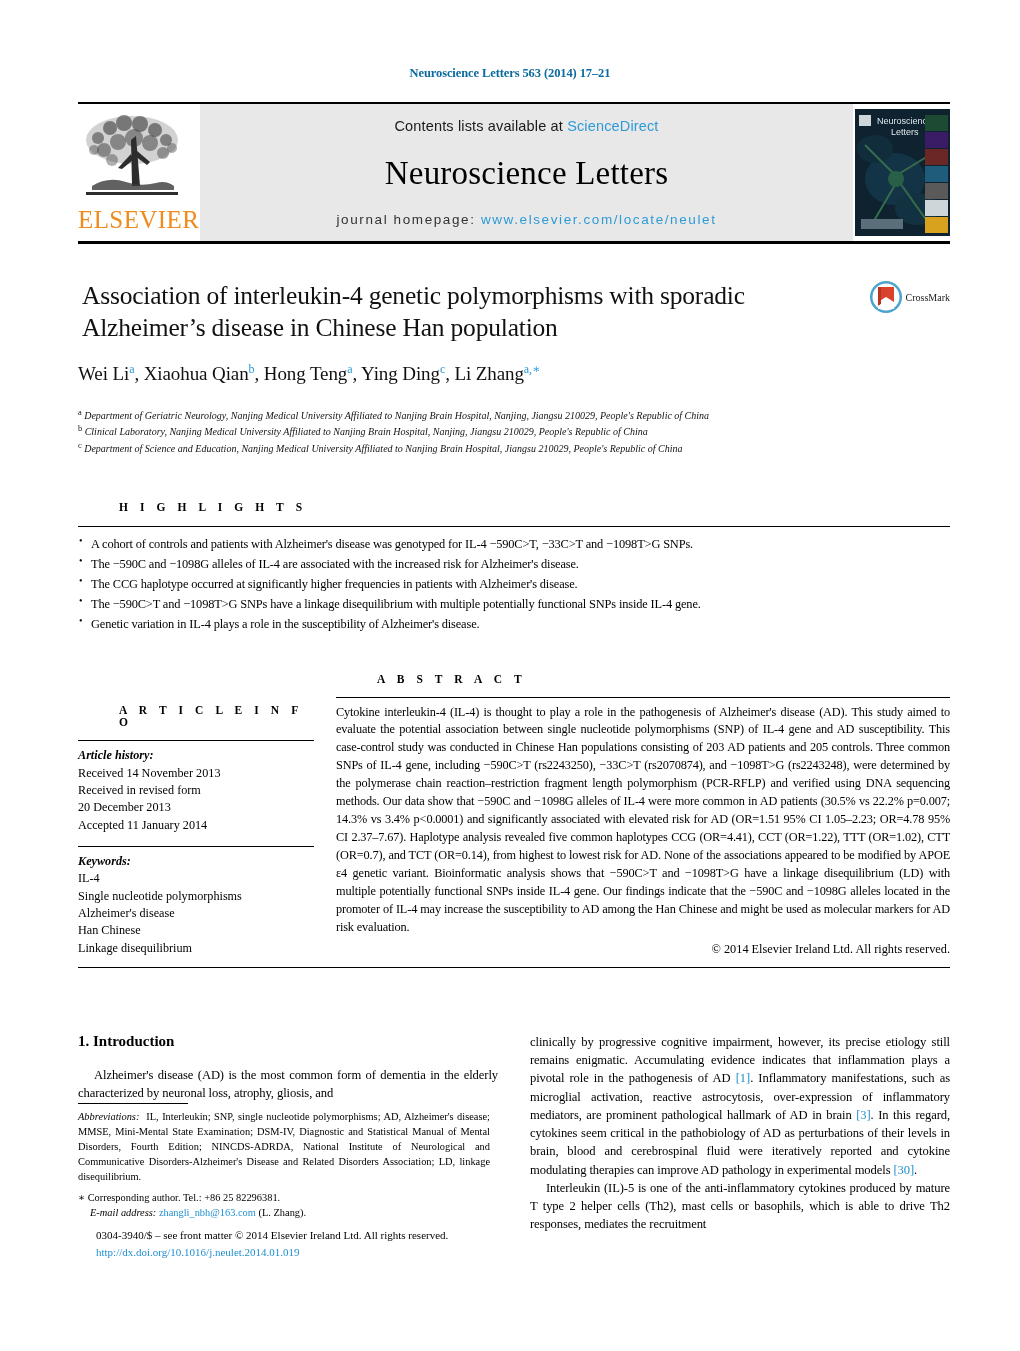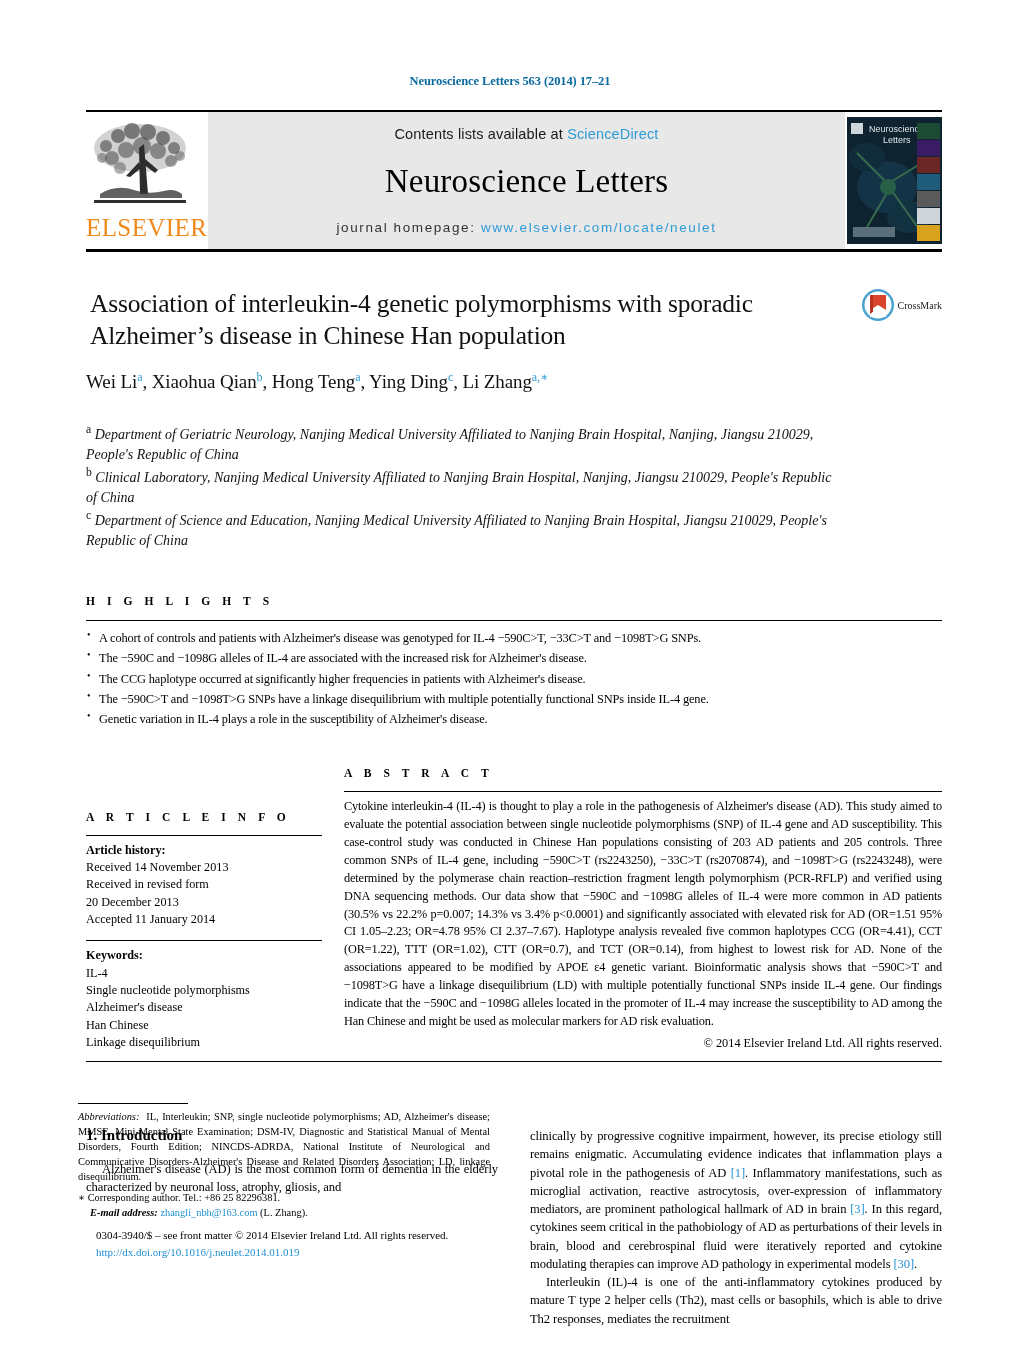--- a/index.html
+++ b/index.html
@@ -12,21 +12,21 @@
     height: 1351px;
     font-family: "Liberation Serif", "DejaVu Serif", serif;
     color: #000000;
     position: relative;
     overflow: hidden;
   }
   .page {
     position: relative;
     width: 1020px;
     height: 1040px;
-    padding: 8px;
+    padding: 0;
     box-sizing: border-box;
   }
 
   
   .running-head {
     text-align: center;
     color: #0b6a9e;
     font-weight: bold;
     font-size: 12.5px;
     padding-top: 66px;
@@ -120,22 +120,22 @@
     color: #111;
   }
   .authors {
     font-size: 19px;
     margin-top: 18px;
     letter-spacing: -0.1px;
     color: #111;
   }
   .authors sup { color: #2e9bd6; font-size: 12px; }
   .affiliations {
-    margin-top: 28px;
-    font-size: 14px;
+    margin-top: 21px;
+    font-size: 10px;
     font-style: italic;
     line-height: 1.45;
     color: #111;
   }
   .affiliations sup { font-style: normal; }
   .crossmark {
     flex: 0 0 100px;
     width: 100px;
     display: flex;
     align-items: flex-start;
@@ -144,20 +144,21 @@
   }
   .crossmark-inner { display: flex; align-items: center; gap: 3px; }
   .crossmark-label { font-size: 10px; font-family:"Liberation Serif", serif; color:#222; }
 
   
   .sec-head {
     font-family: "Liberation Serif", serif;
     font-weight: bold;
     font-size: 11.5px;
     letter-spacing: 4.6px;
+    margin-left: 41px;
   }
 
   
   .highlights {
     margin: 44px 70px 0 78px;
   }
   .highlights .rule {
     border-top: 1.1px solid #000;
     margin-top: 13px;
     margin-bottom: 7px;
@@ -187,21 +188,21 @@
     margin: 38px 70px 0 78px;
     display: flex;
     border-bottom: 1.1px solid #000;
     padding-bottom: 10px;
     align-items: flex-end;
   }
   .article-info { flex: 0 0 258px; width: 258px; padding-right: 22px; box-sizing: border-box;}
   .abstract-col { flex: 1 1 auto; }
   .info-rule { border-top: 1.1px solid #000; margin: 12px 0 6px 0; }
   .info-block { font-size: 12.2px; line-height: 1.42; }
-  .info-block .lbl { font-weight: bold; }
+  .info-block .lbl { font-style: italic; font-weight: bold; }
   .abstract-text {
     font-size: 12.3px;
     line-height: 1.46;
     text-align: justify;
     letter-spacing: -0.15px;
   }
   .copyright-line {
     text-align: right;
     font-size: 12.3px;
     margin-top: 5px;
@@ -245,21 +246,21 @@
     text-align: justify;
   }
   .fn-text i { font-style: italic; }
   .fn-corr {
     font-size: 10.4px;
     line-height: 1.45;
     margin-top: 6px;
     padding-left: 9px;
     text-indent: -9px;
   }
-  .fn-corr .email-lbl { font-style: italic; font-weight: bold; }
+  .fn-corr .email-lbl { font-style: italic; }
   .fn-corr a { color: #1f8fd0; text-decoration: none; }
   .issn-block {
     position: absolute;
     left: 96px;
     top: 1227px;
     width: 430px;
     font-size: 11px;
     line-height: 1.5;
   }
   .issn-block a { color: #1f8fd0; text-decoration: none; }
@@ -409,21 +410,21 @@
     </div>
   </div>
 
   <div class="body-cols">
     <div class="col">
       <h2 class="sec-title">1.  Introduction</h2>
       <p class="body-p indent">Alzheimer's disease (AD) is the most common form of dementia in the elderly characterized by neuronal loss, atrophy, gliosis, and</p>
     </div>
     <div class="col">
       <p class="body-p"><span>clinically by progressive cognitive impairment, however, its precise etiology still remains enigmatic. Accumulating evidence indicates that inflammation plays a pivotal role in the pathogenesis of AD </span><span class="ref">[1]</span><span>. Inflammatory manifestations, such as microglial activation, reactive astrocytosis, over-expression of inflammatory mediators, are prominent pathological hallmark of AD in brain </span><span class="ref">[3]</span><span>. In this regard, cytokines seem critical in the pathobiology of AD as perturbations of their levels in brain, blood and cerebrospinal fluid were iteratively reported and cytokine modulating therapies can improve AD pathology in experimental models </span><span class="ref">[30]</span><span>.</span></p>
-      <p class="body-p indent">Interleukin (IL)-4 is one of the anti-inflammatory cytokines produced by mature T type 2 helper cells (Th2), mast cells or basophils, which is able to drive Th2 responses, mediates the recruitment</p>
+      <p class="body-p indent">Interleukin (IL)-5 is one of the anti-inflammatory cytokines produced by mature T type 2 helper cells (Th2), mast cells or basophils, which is able to drive Th2 responses, mediates the recruitment</p>
     </div>
   </div>
 
   <div class="footnotes">
     <div class="fn-rule"></div>
     <div class="fn-text"><i>Abbreviations:</i>&nbsp;&nbsp;<span>IL, Interleukin; SNP, single nucleotide polymorphisms; AD, Alzheimer's disease; MMSE, Mini-Mental State Examination; DSM-IV, Diagnostic and Statistical Manual of Mental Disorders, Fourth Edition; NINCDS-ADRDA, National Institute of Neurological and Communicative Disorders-Alzheimer's Disease and Related Disorders Association; LD, linkage disequilibrium.</span></div>
     <div class="fn-corr"><span>∗ Corresponding author. Tel.: +86 25 82296381.</span><br><span style="padding-left:12px;display:inline-block"><i class="email-lbl">E-mail address:</i> <a href="#">zhangli_nbh@163.com</a> <span>(L. Zhang).</span></span></div>
   </div>
 
   <div class="issn-block">

